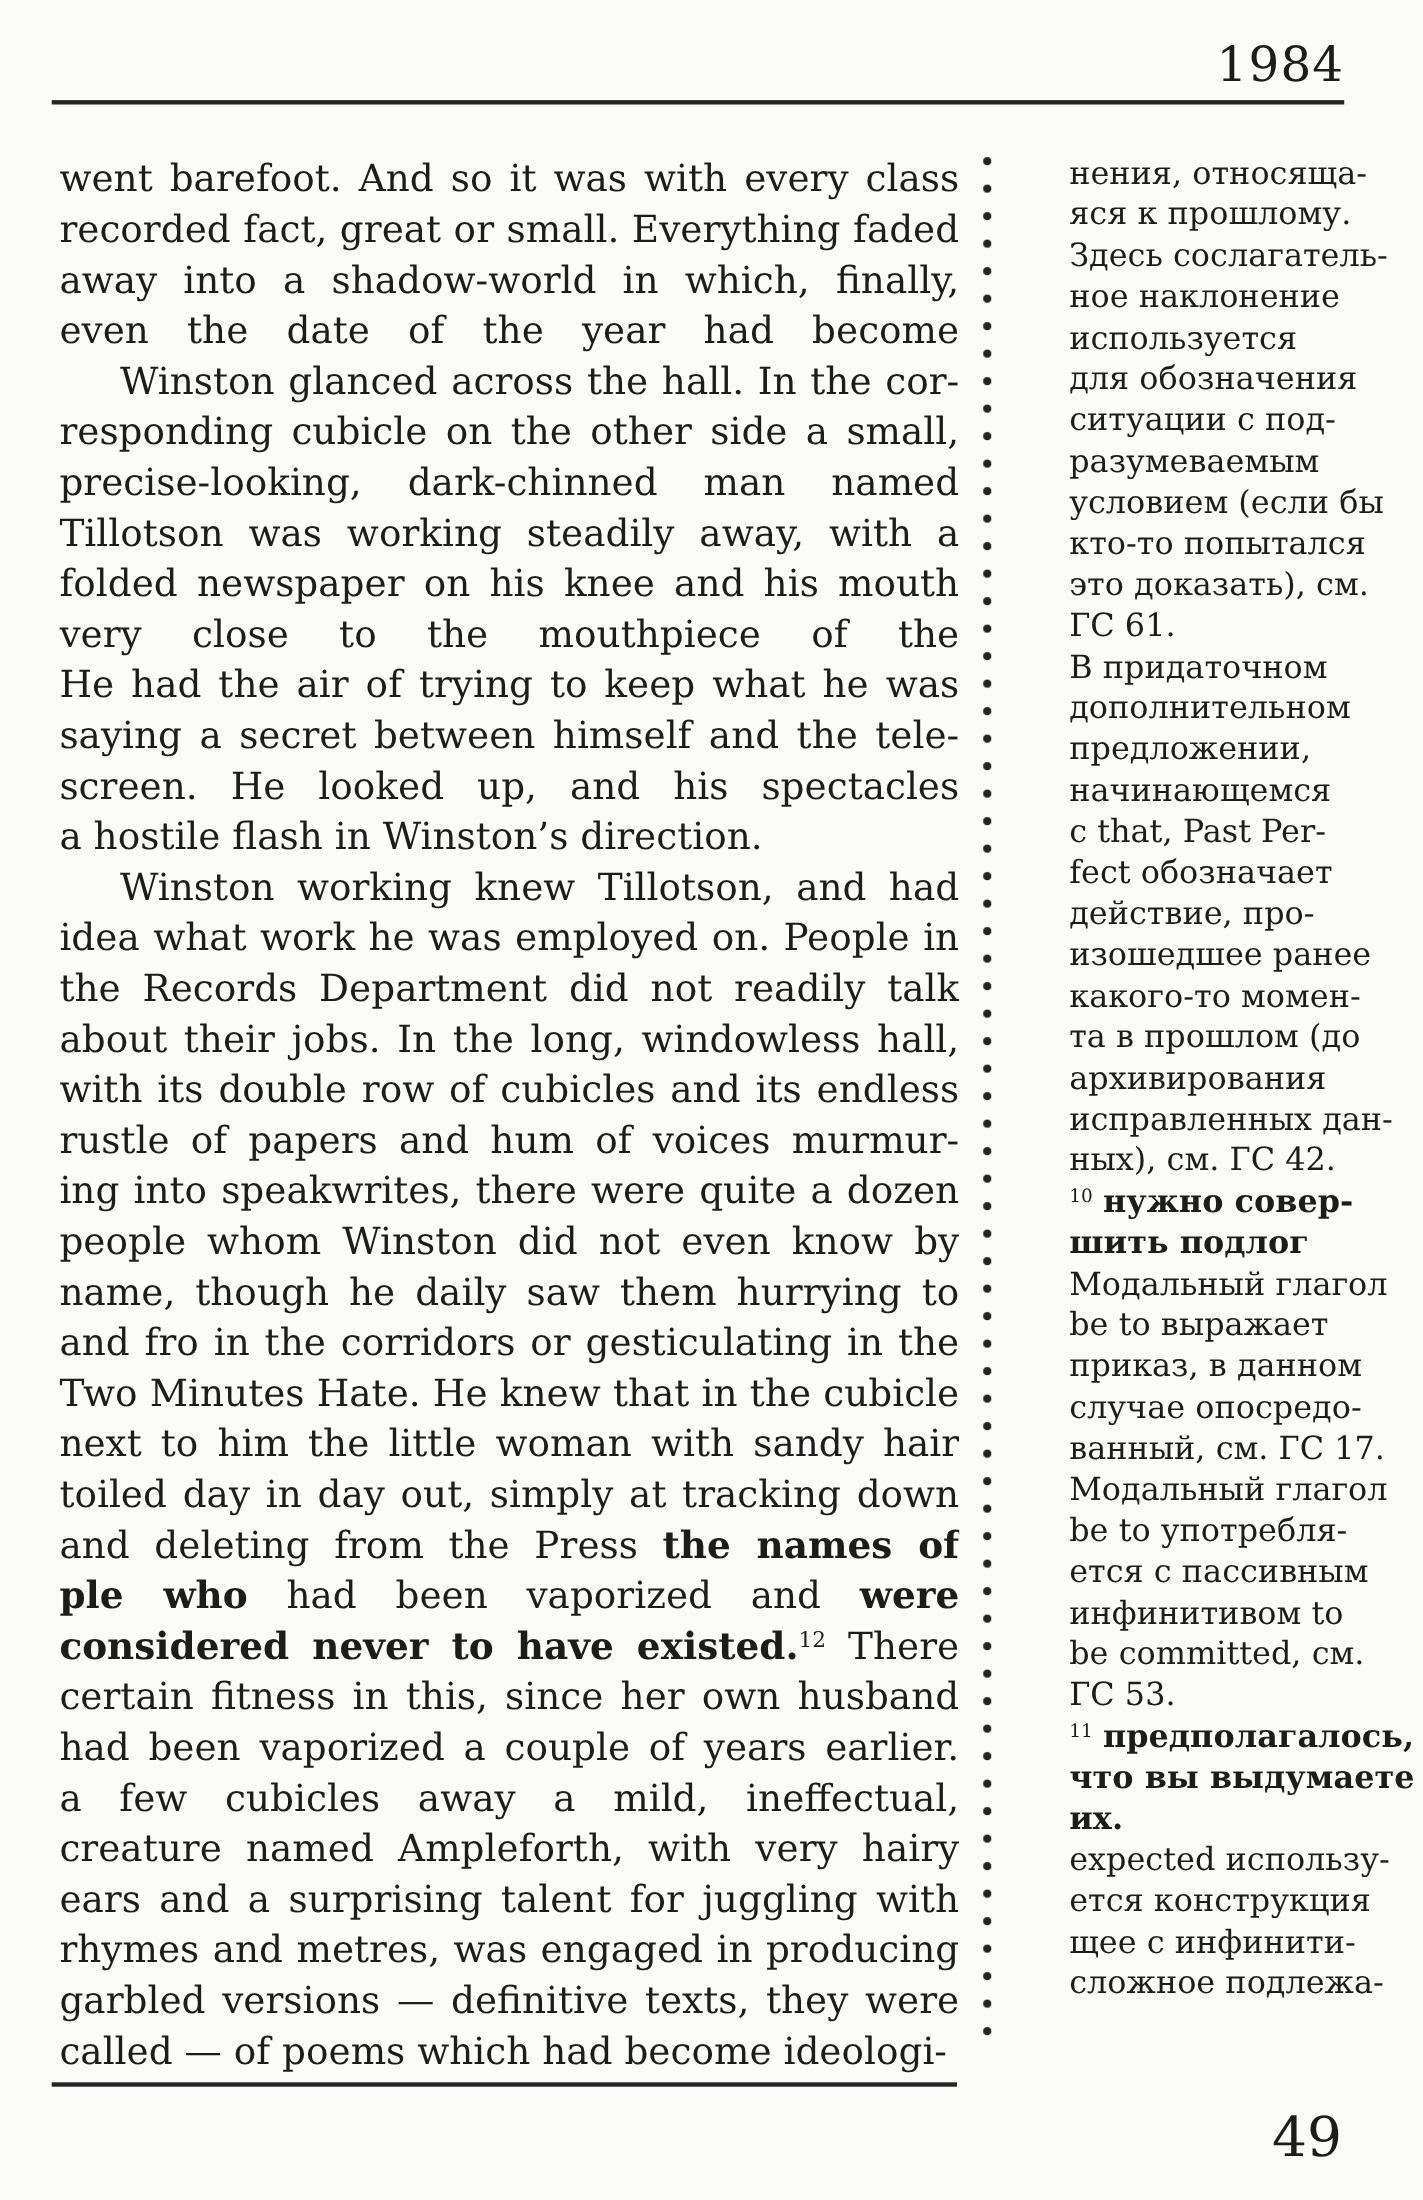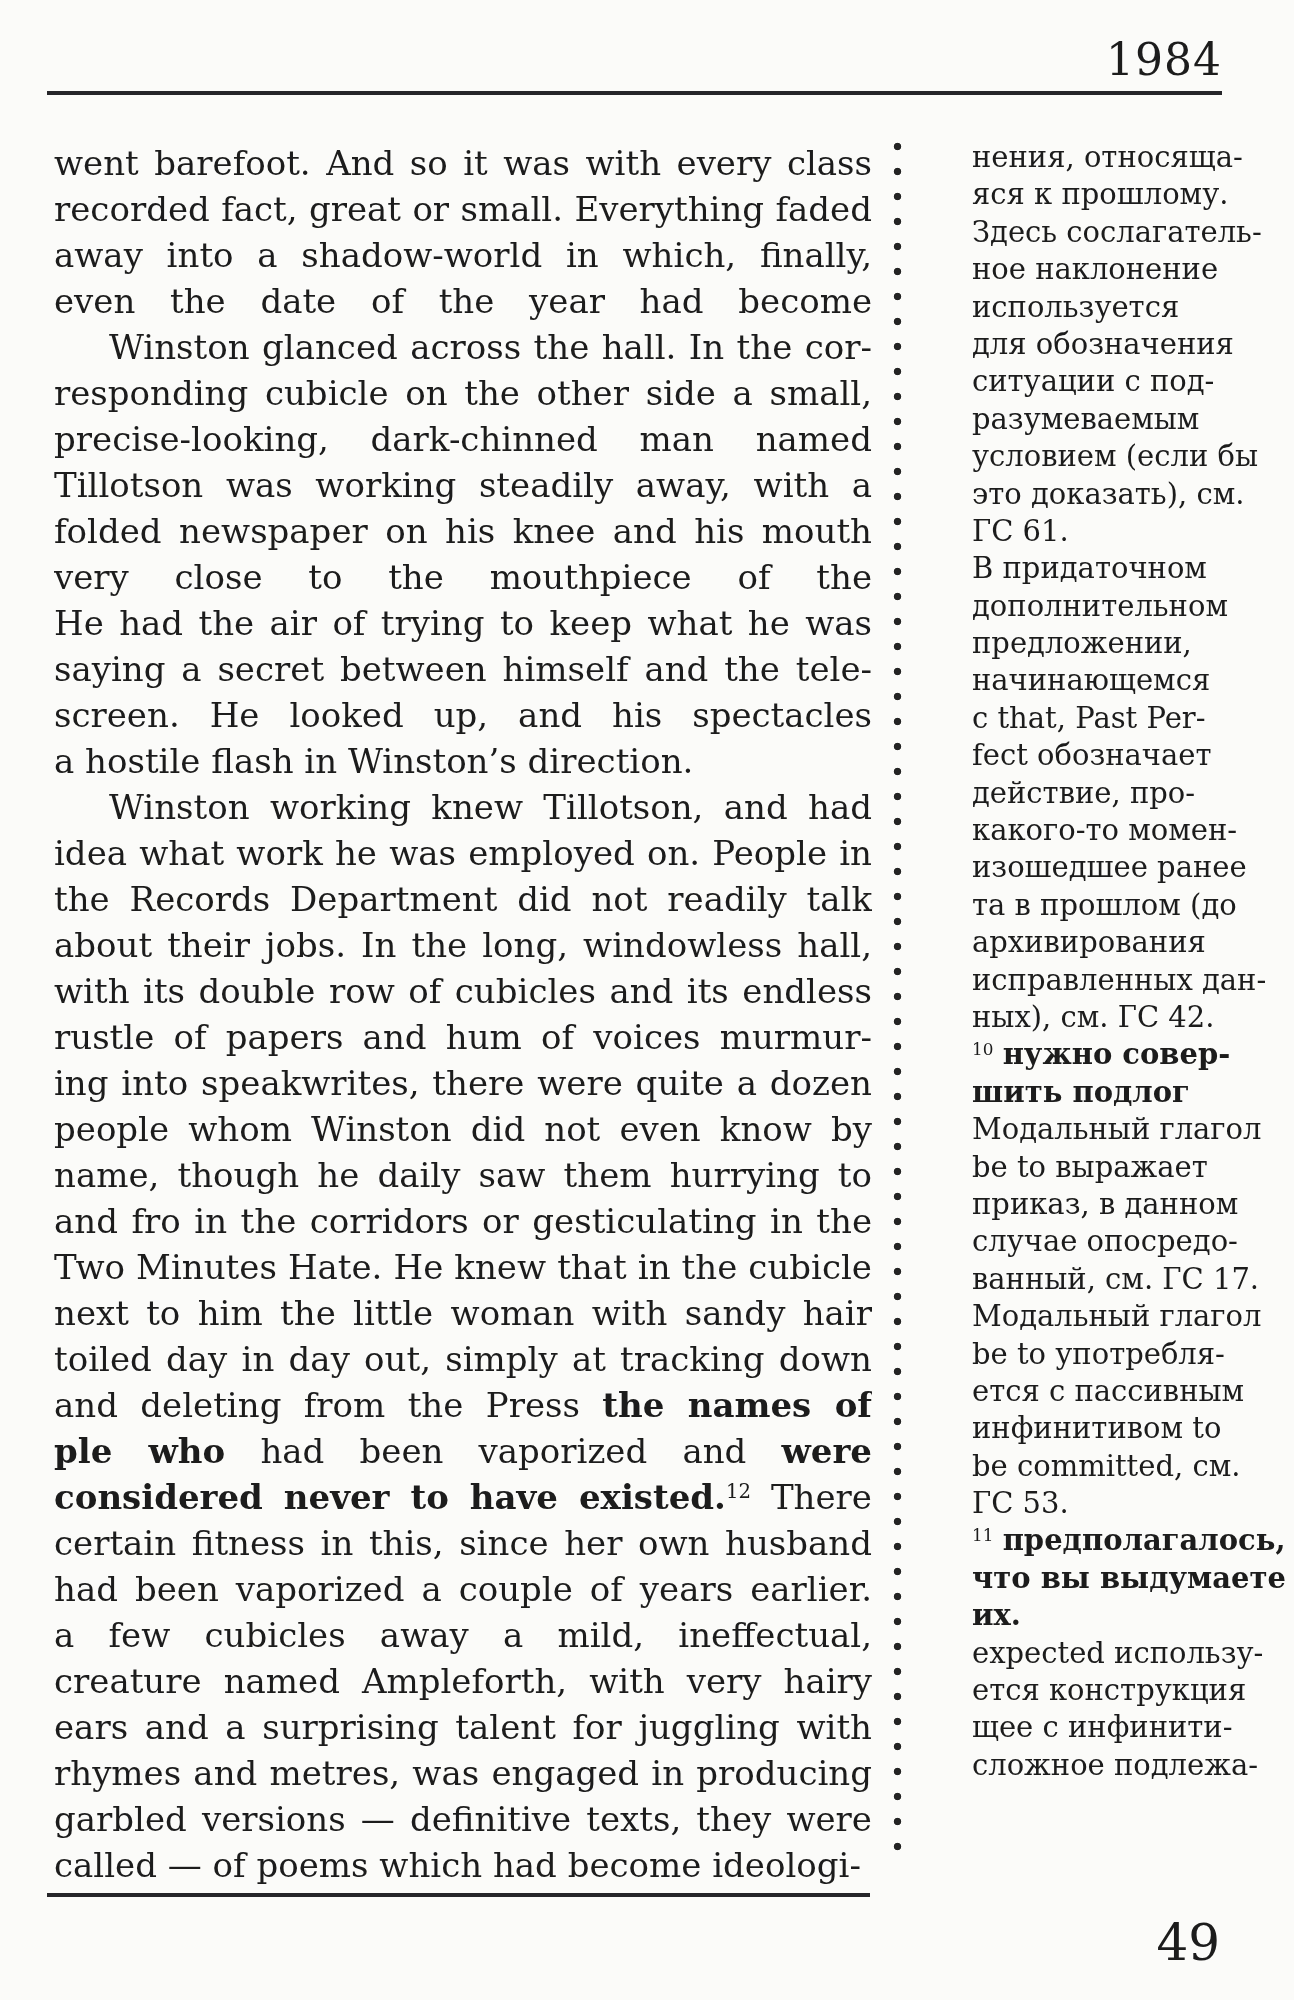--- a/index.html
+++ b/index.html
@@ -123,31 +123,32 @@
   <div class="margin-col">
       <div class="m-line"><span>нения, относяща-</span></div>
       <div class="m-line"><span>яся к прошлому.</span></div>
       <div class="m-line"><span>Здесь сослагатель-</span></div>
       <div class="m-line"><span>ное наклонение</span></div>
       <div class="m-line"><span>используется</span></div>
       <div class="m-line"><span>для обозначения</span></div>
       <div class="m-line"><span>ситуации с под-</span></div>
       <div class="m-line"><span>разумеваемым</span></div>
       <div class="m-line"><span>условием (</span><span class="f-i">если бы</span></div>
+      <div class="m-line"><span class="f-i">кто-то попытался</span></div>
       <div class="m-line"><span class="f-i">это доказать</span><span>), см.</span></div>
       <div class="m-line"><span>ГС 61.</span></div>
       <div class="m-line"><span>В придаточном</span></div>
       <div class="m-line"><span>дополнительном</span></div>
       <div class="m-line"><span>предложении,</span></div>
       <div class="m-line"><span>начинающемся</span></div>
       <div class="m-line"><span>с </span><span class="f-i">that</span><span>, Past Per-</span></div>
       <div class="m-line"><span>fect обозначает</span></div>
       <div class="m-line"><span>действие, про-</span></div>
+      <div class="m-line"><span>изошедшее ранее</span></div>
       <div class="m-line"><span>какого-то момен-</span></div>
-      <div class="m-line"><span>изошедшее ранее</span></div>
       <div class="m-line"><span>та в прошлом (</span><span class="f-i">до</span></div>
       <div class="m-line"><span class="f-i">архивирования</span></div>
       <div class="m-line"><span class="f-i">исправленных дан-</span></div>
       <div class="m-line"><span class="f-i">ных</span><span>), см. ГС 42.</span></div>
       <div class="m-line"><span class="f-sup">10</span><span> </span><span class="f-bi">нужно совер-</span></div>
       <div class="m-line"><span class="f-bi">шить подлог</span></div>
       <div class="m-line"><span>Модальный глагол</span></div>
       <div class="m-line"><span class="f-i">be to</span><span> выражает</span></div>
       <div class="m-line"><span>приказ, в данном</span></div>
       <div class="m-line"><span>случае опосредо-</span></div>

